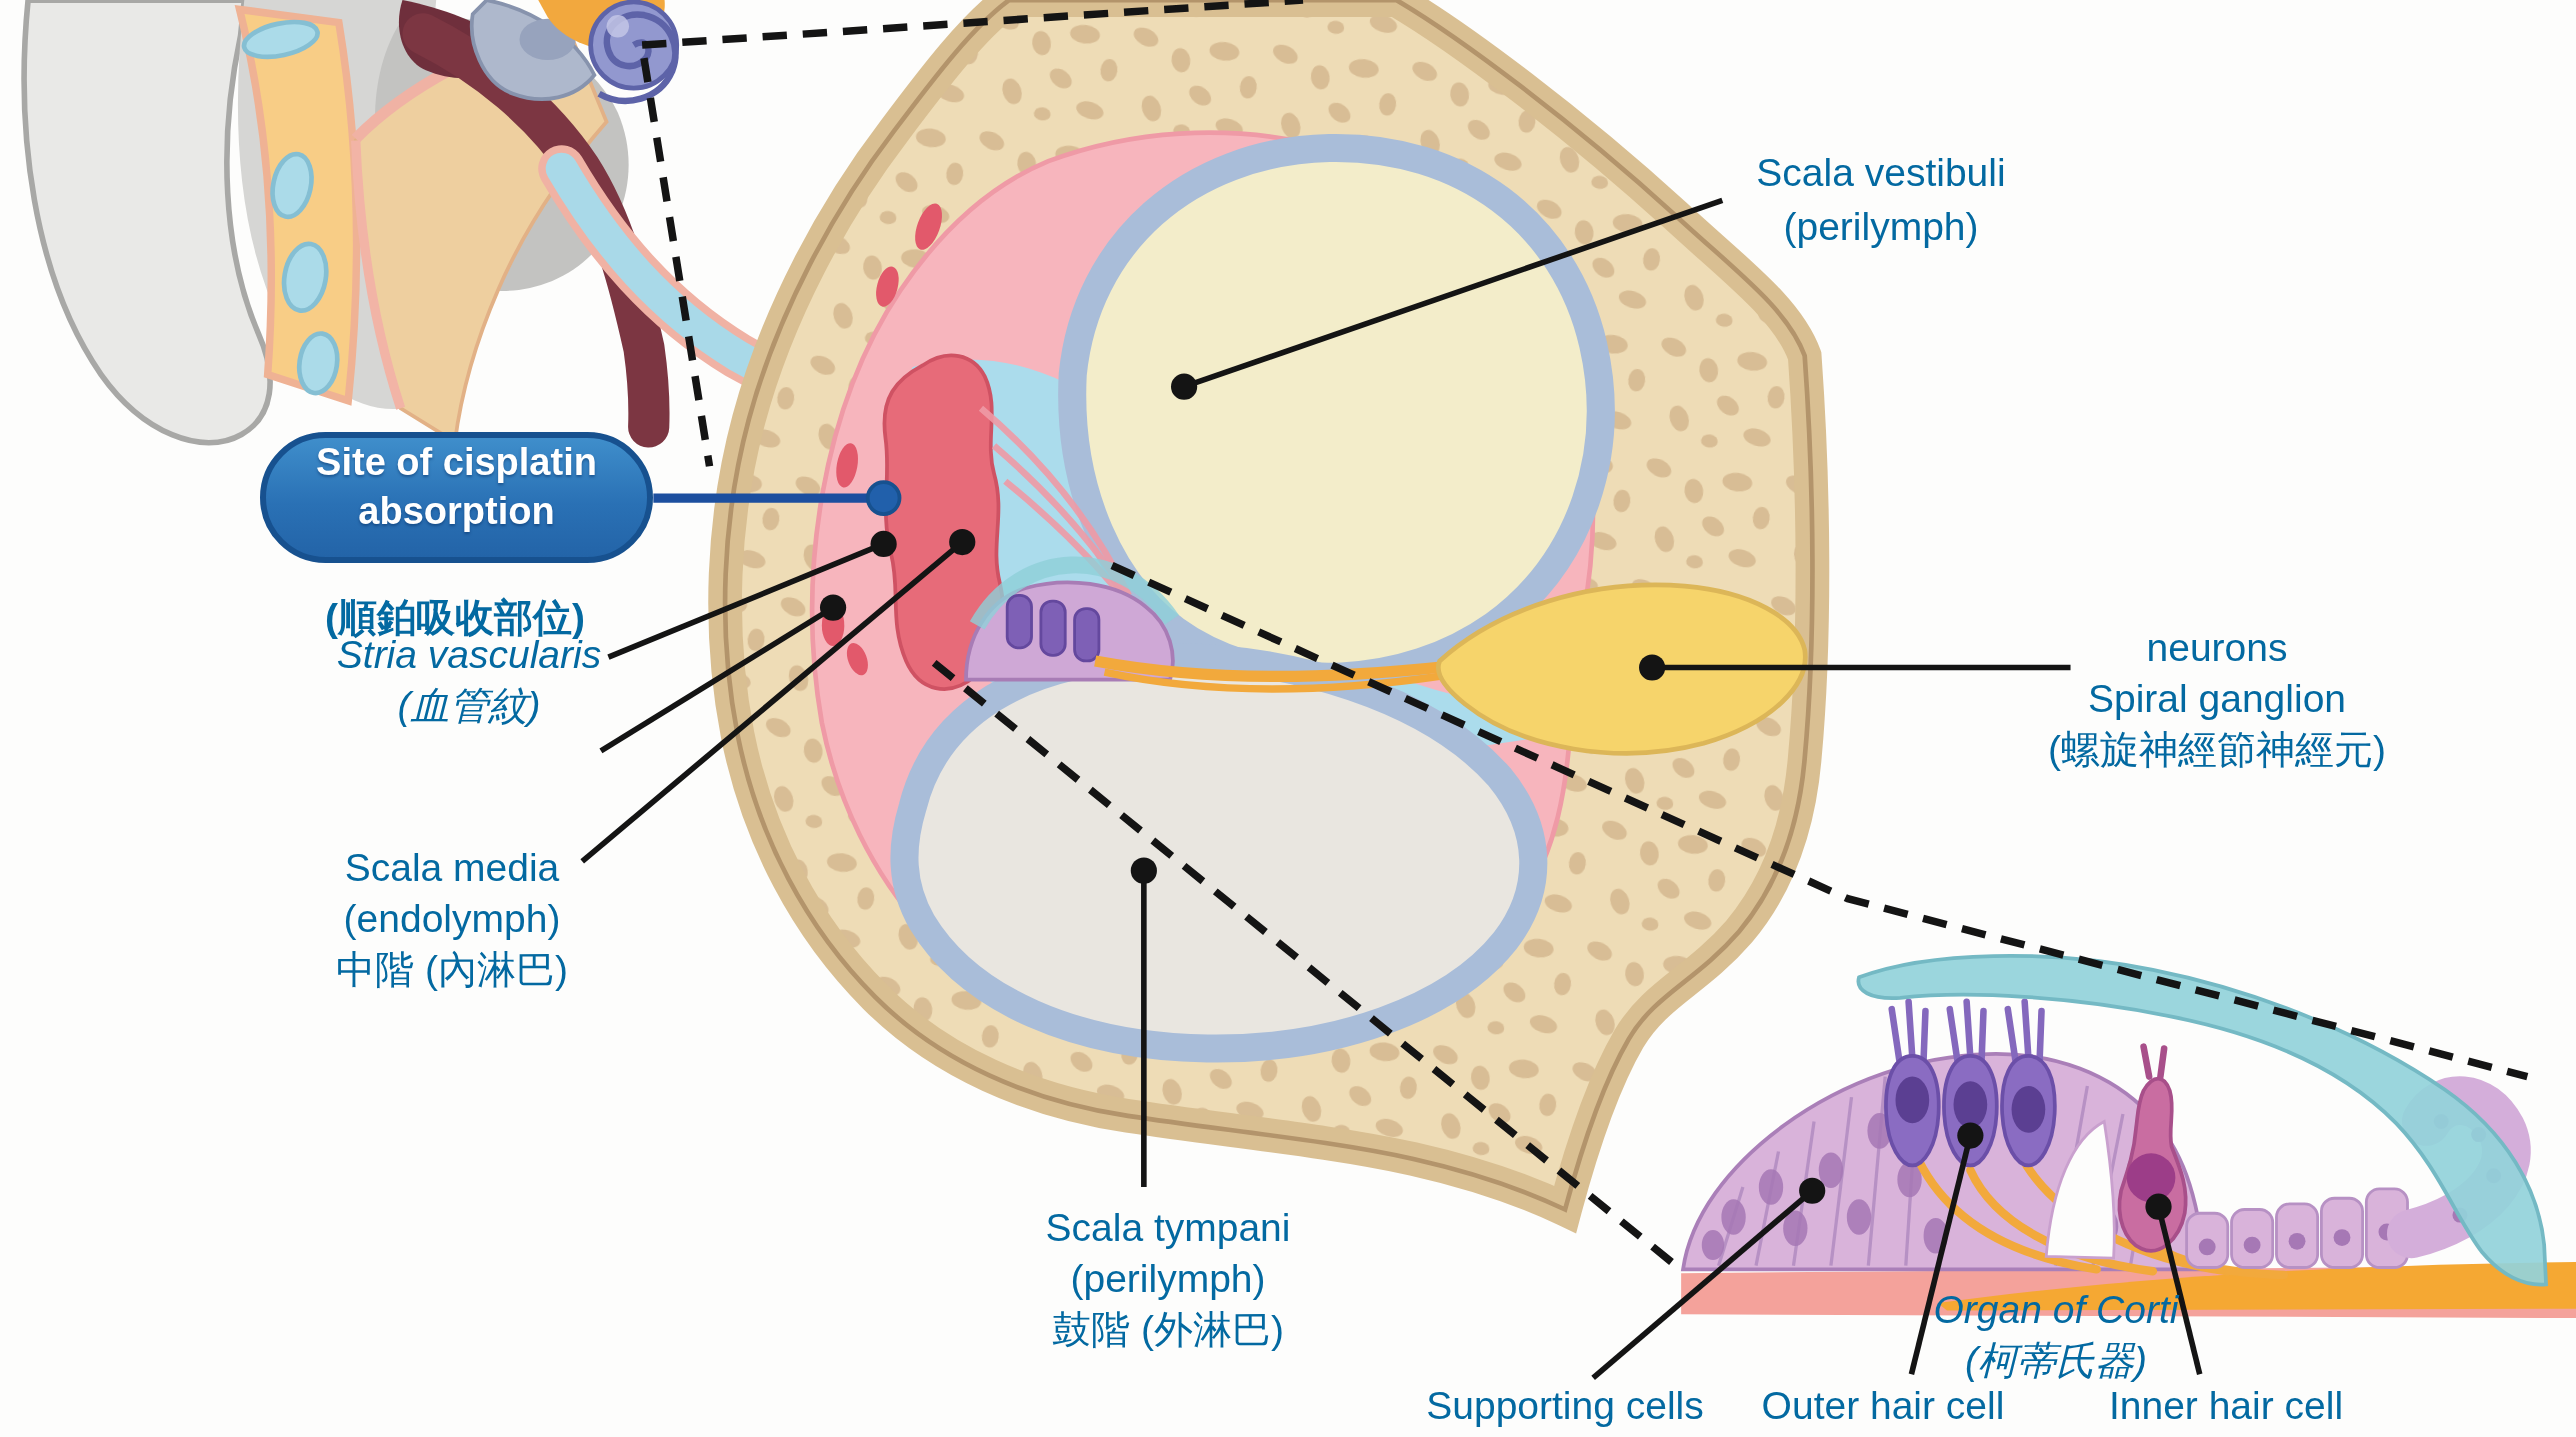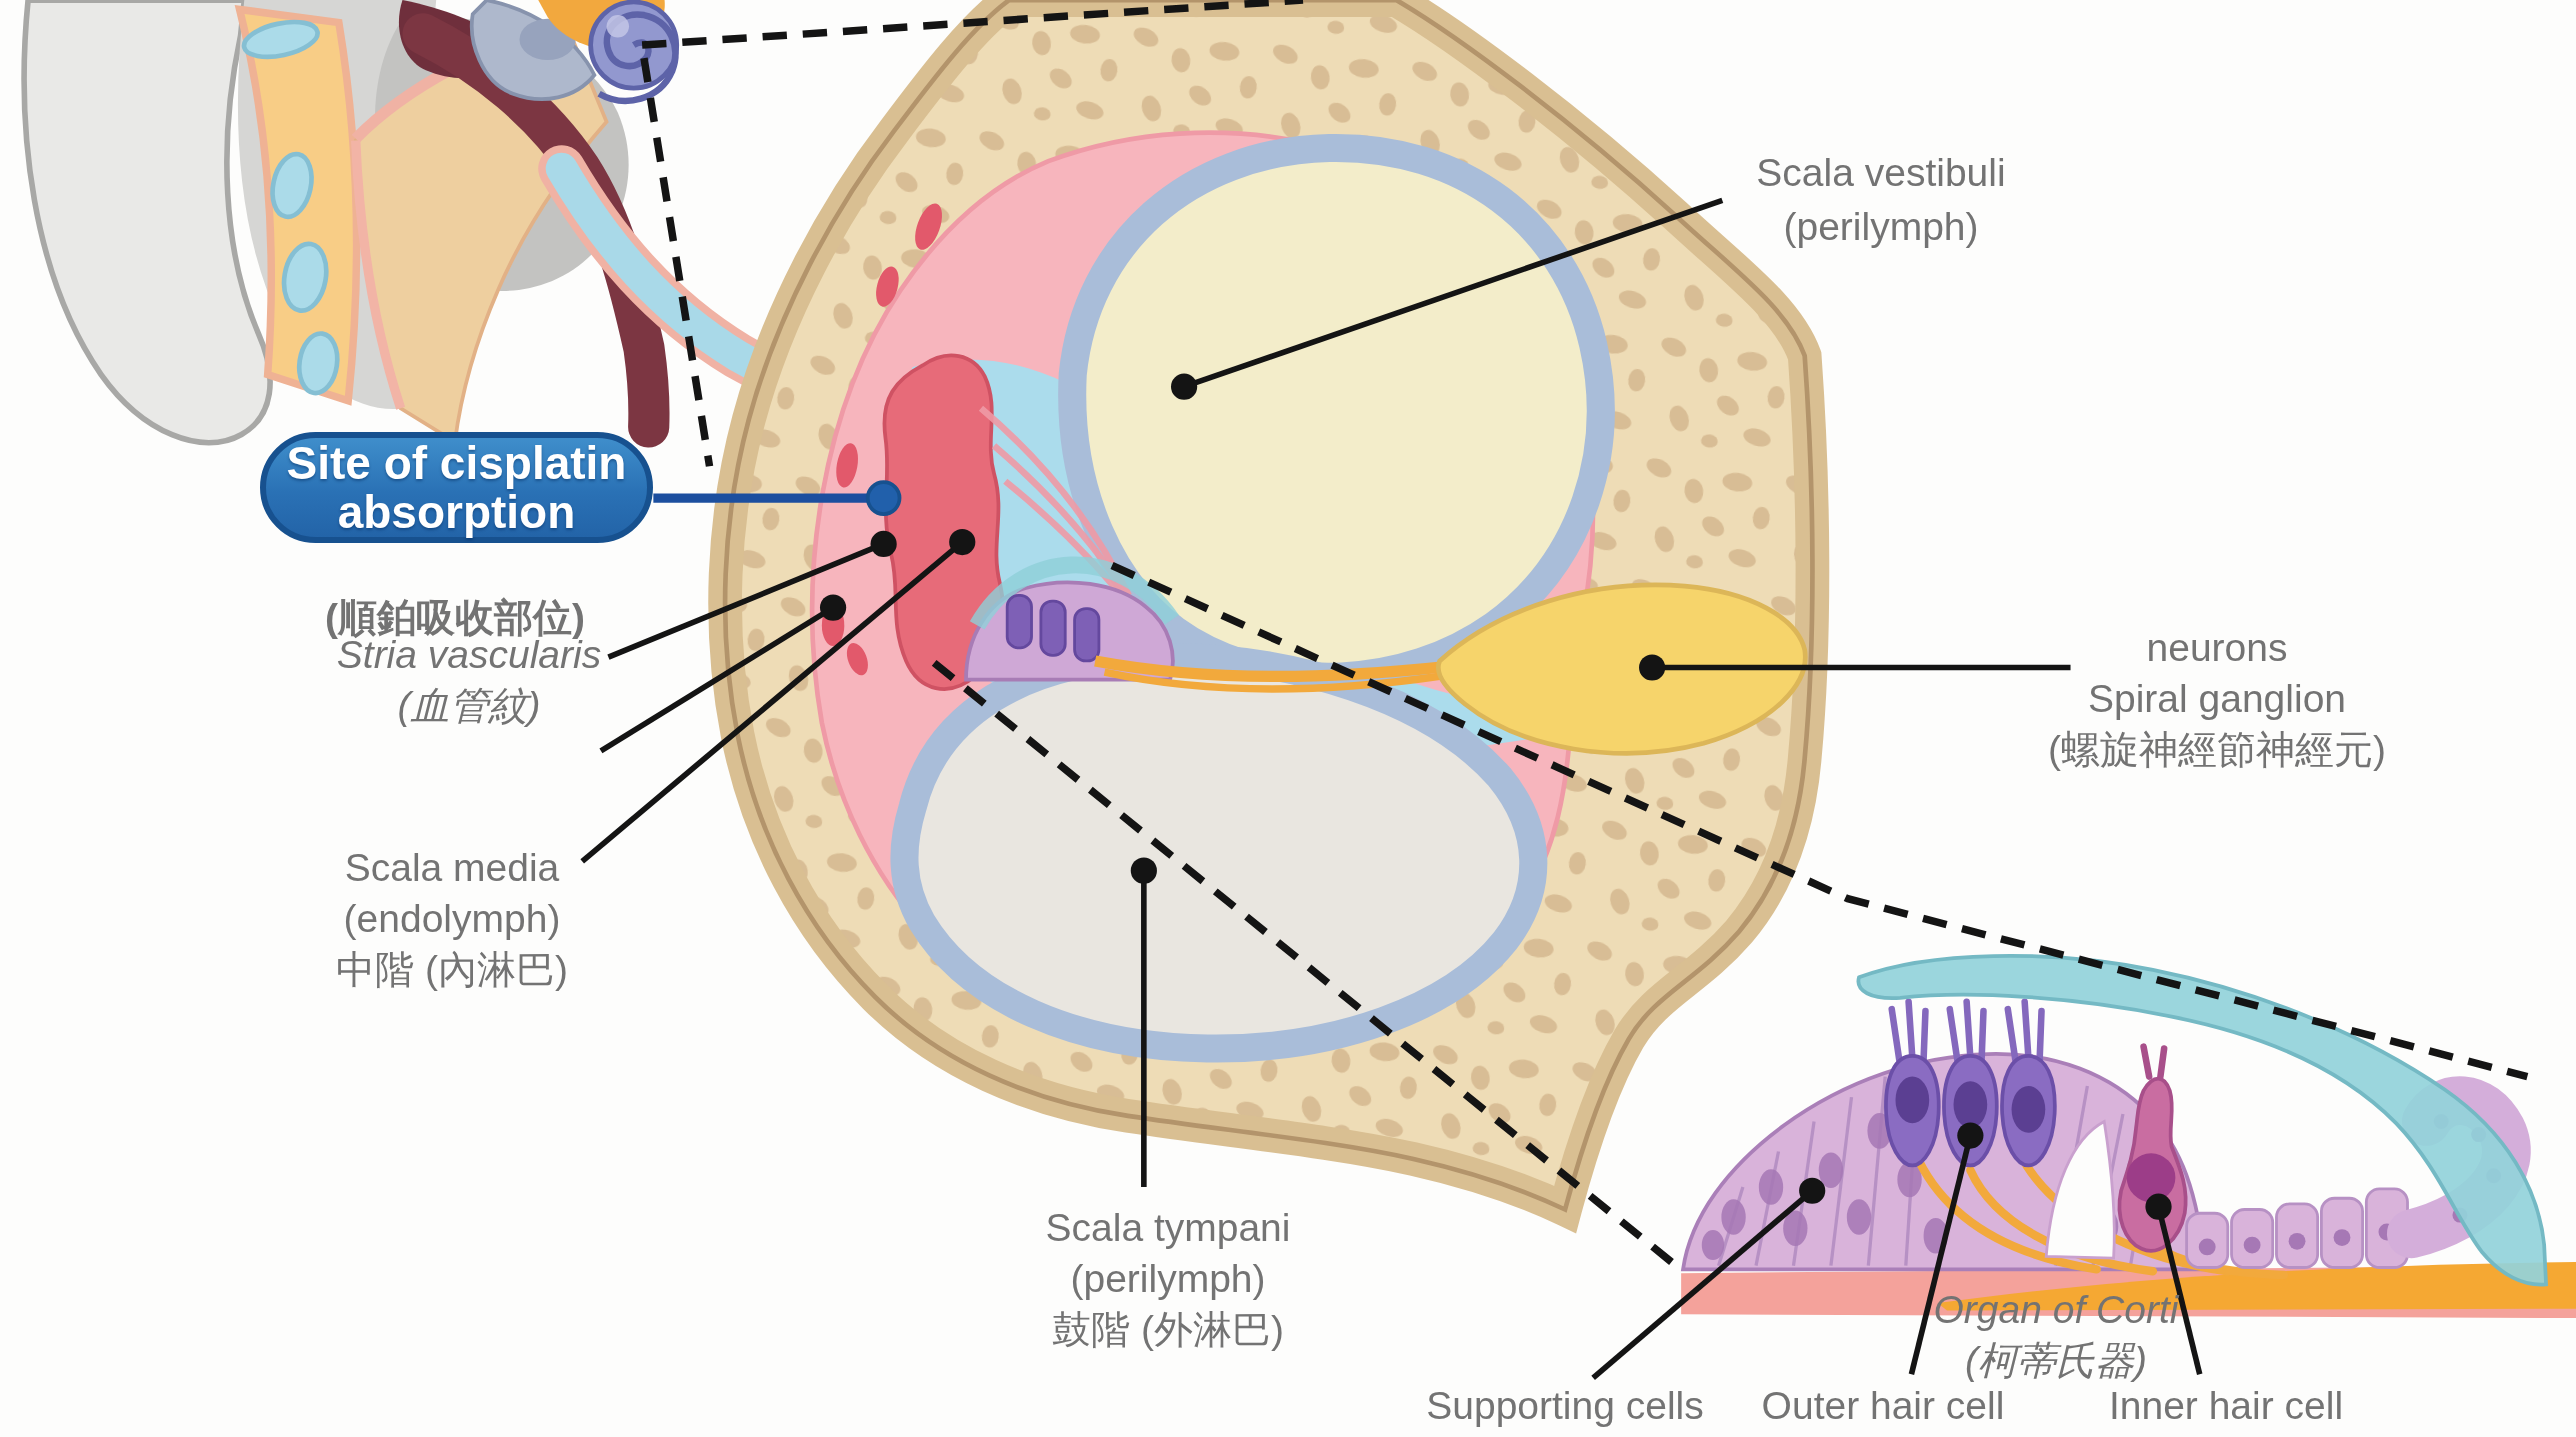--- a/index.html
+++ b/index.html
@@ -6,29 +6,29 @@
   #stage{
     position:relative;width:2576px;height:1438px;overflow:hidden;
     background:#fdfdfc;
     font-family:"Liberation Sans","DejaVu Sans",sans-serif;
     color:#1d1d1d;
   }
   #art{position:absolute;left:0;top:0;}
   .lbl{
     position:absolute;transform:translateX(-50%);
     text-align:center;font-size:39px;line-height:51px;
-    font-weight:400;color:#737373;white-space:nowrap;
+    font-weight:400;color:#0369a1;white-space:nowrap;
   }
   .lbl span{display:block;}
   .pill{
-    position:absolute;left:260px;top:432px;width:393px;height:111px;
+    position:absolute;left:260px;top:432px;width:393px;height:131px;
     border-radius:67px;border:6.6px solid #17518f;box-sizing:border-box;
     background:linear-gradient(180deg,#3f8ecb 0%,#2a71b5 55%,#2364a8 100%);
-    display:flex;flex-direction:column;align-items:center;justify-content:flex-end;
-    font-size:46px;line-height:49px;font-weight:700;color:#ffffff;
+    display:flex;flex-direction:column;align-items:center;justify-content:flex-start;
+    font-size:38px;line-height:49px;font-weight:700;color:#ffffff;
     text-shadow:0 1.9px 2.8px rgba(0,40,90,.45);
   }
   .pill span{display:block;}
 </style>
 </head>
 <body>
 
 <div id="stage">
 
   <svg id="art" width="2576" height="1438" viewBox="0 0 2752 1536" aria-hidden="true">

